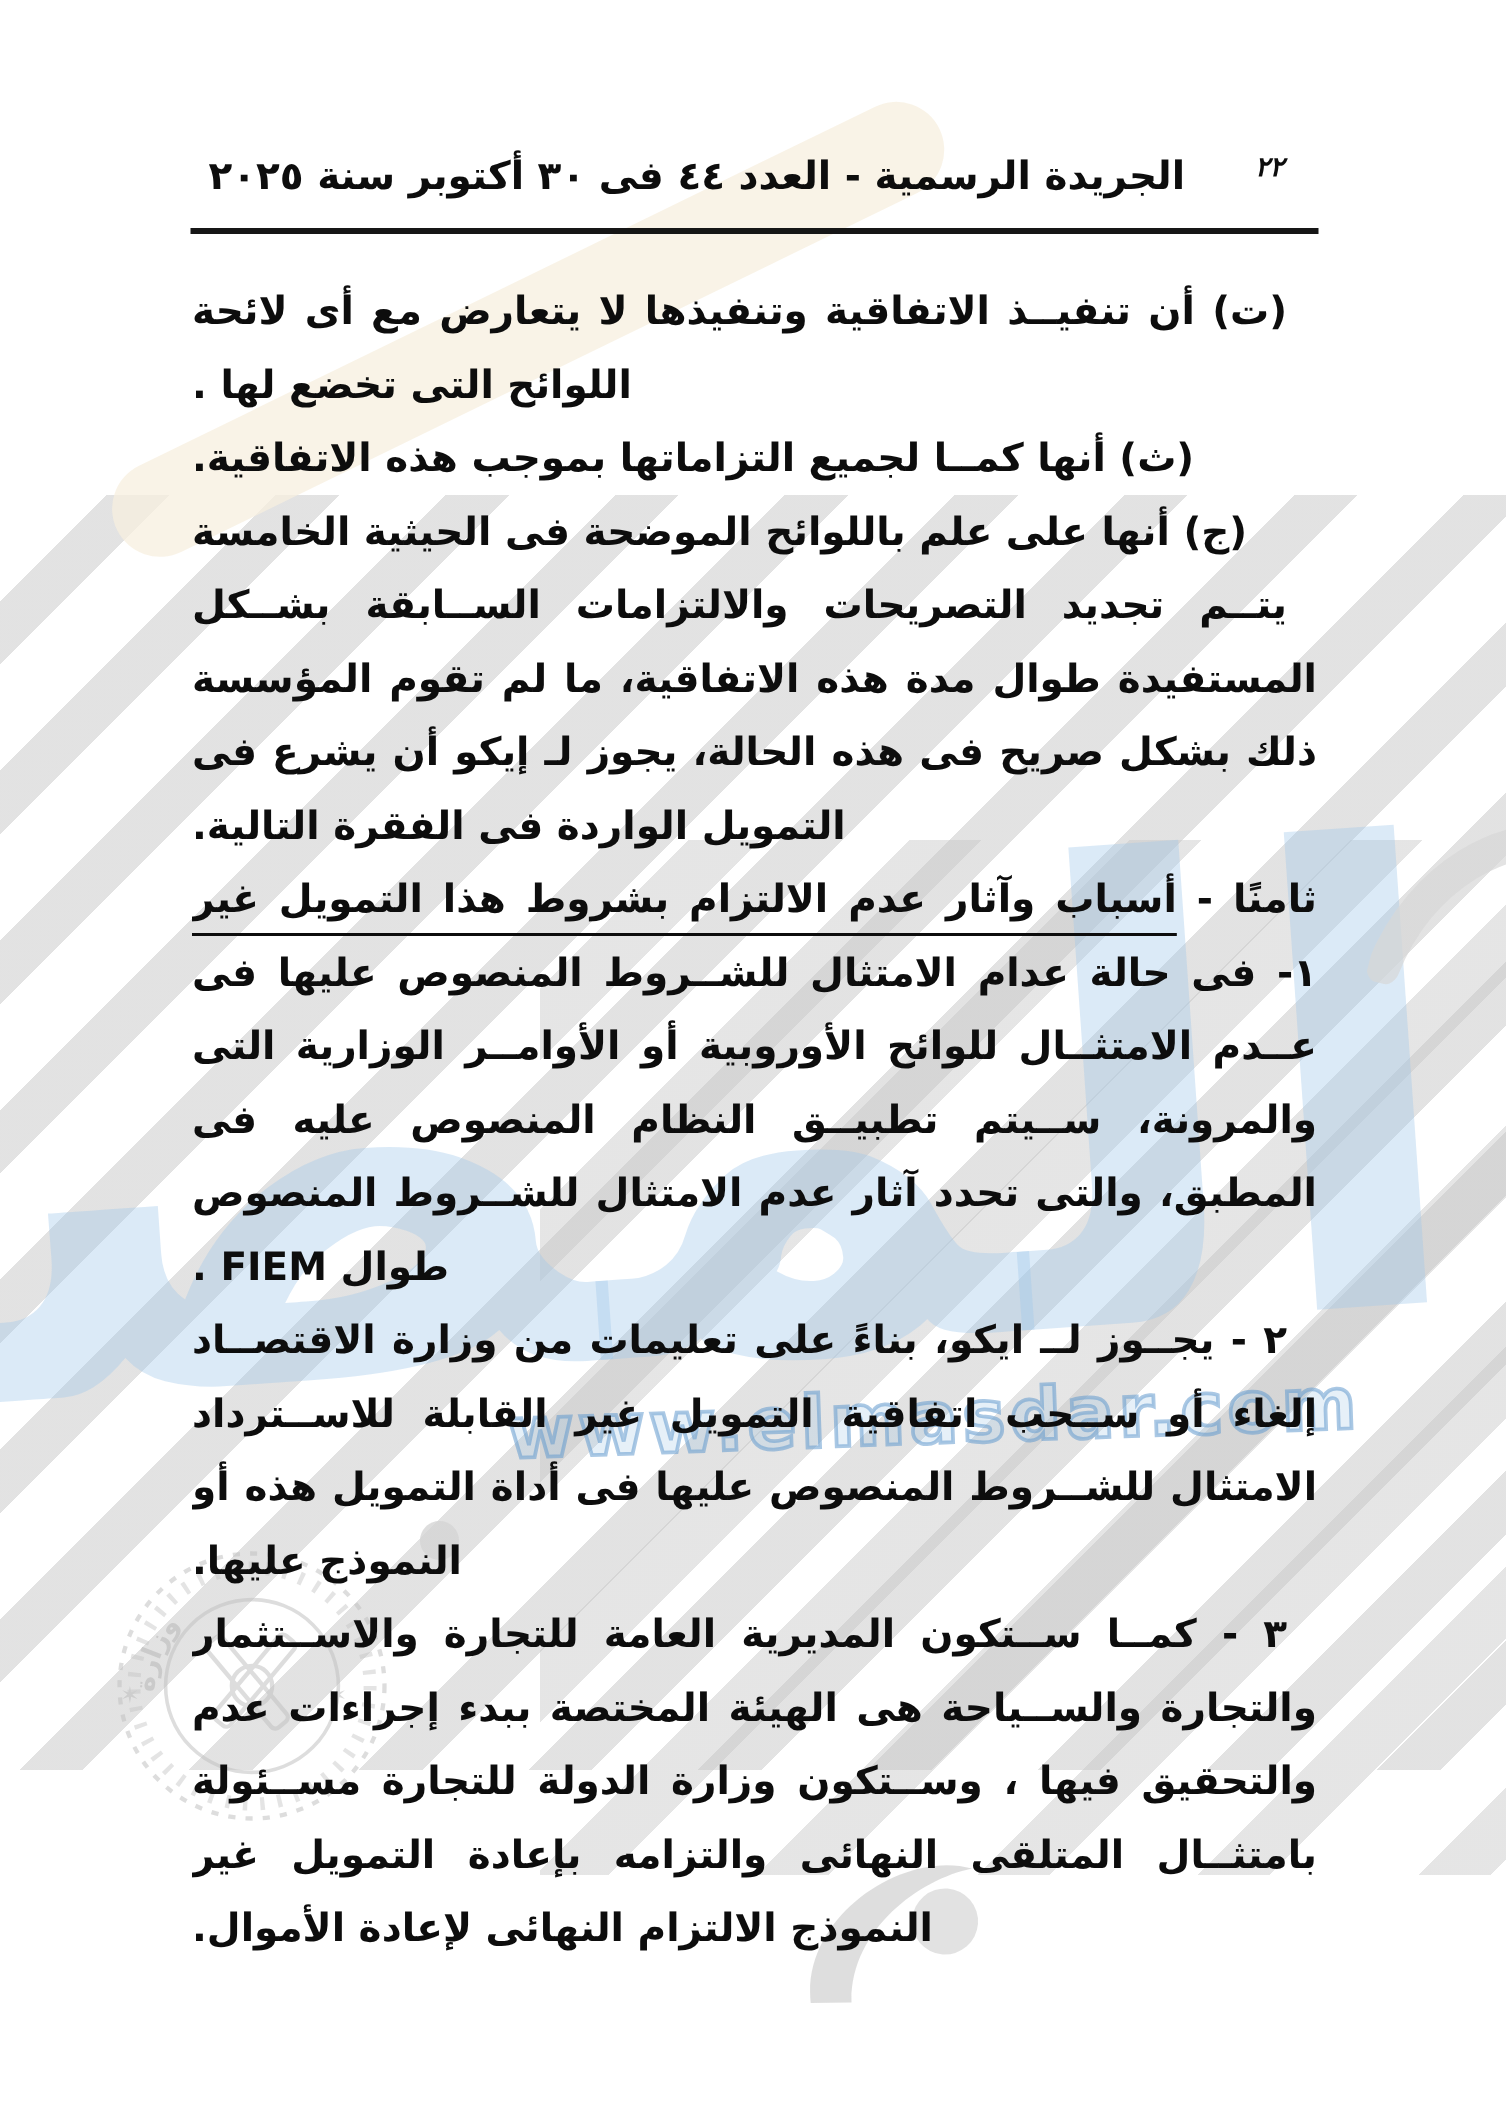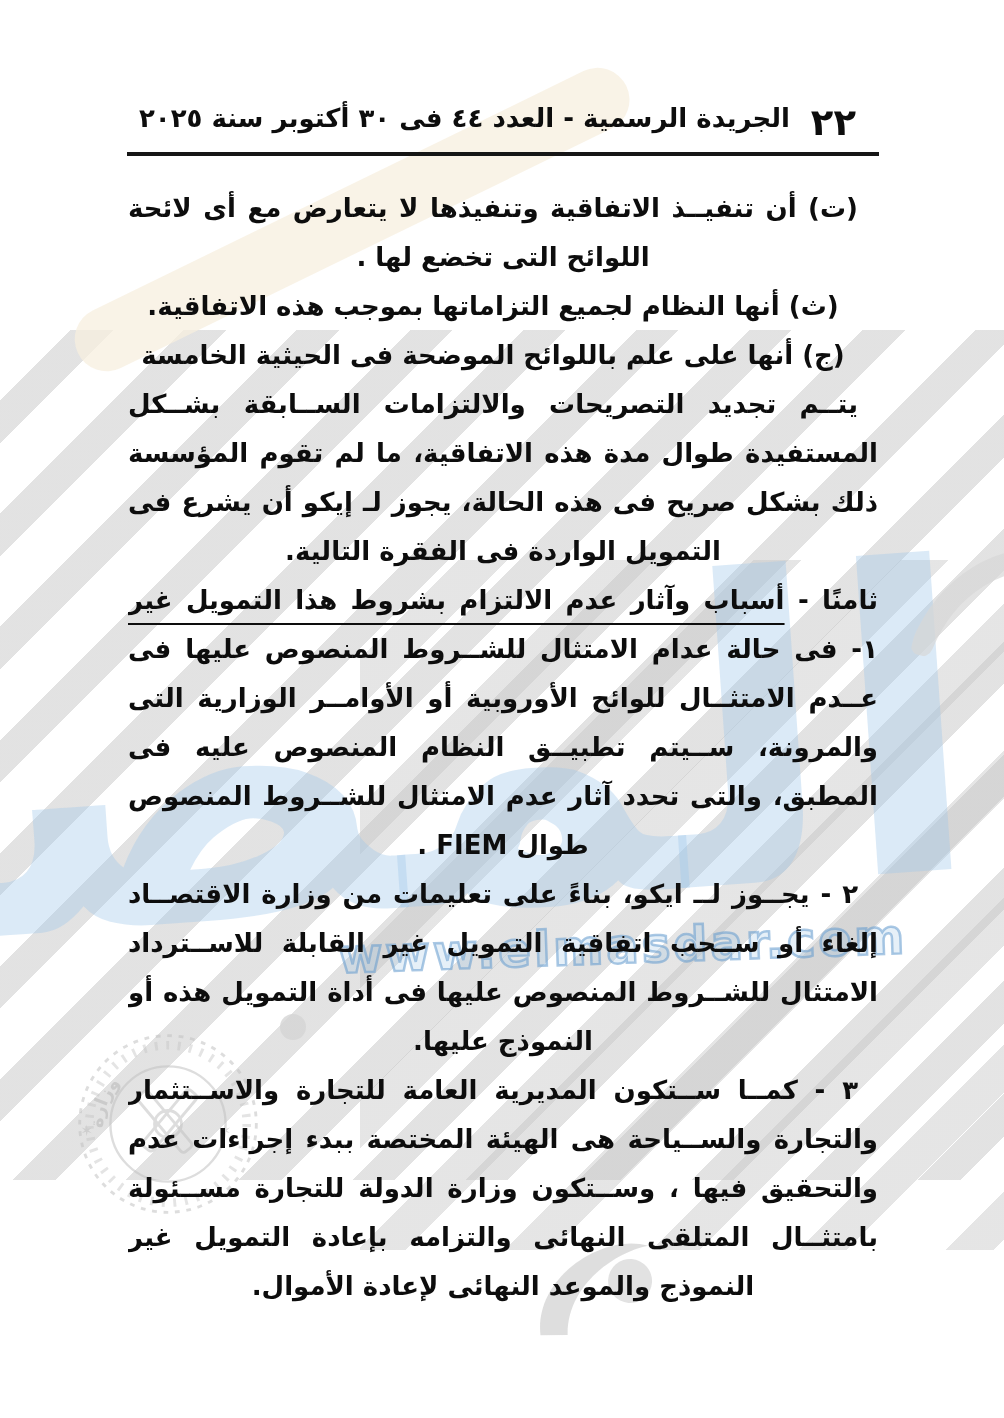--- a/index.html
+++ b/index.html
@@ -25,25 +25,25 @@
       transform:rotate(-2deg);white-space:nowrap;font-family:"DejaVu Sans",sans-serif;}
   .wm-dot{top:1014px;left:280px;width:26px;height:26px;border-radius:50%;
       background:#d4d4d4;opacity:.8;}
   .wm-seal{top:1028px;left:72px;width:192px;height:192px;opacity:.55;}
   .wm-swoosh{top:1222px;left:508px;width:160px;height:118px;opacity:.8;transform:rotate(-18deg);}
   .wm-curve-r{top:538px;left:924px;width:110px;height:130px;opacity:.7;transform:rotate(14deg);}
   
   .content{position:absolute;inset:0;z-index:2;}
   .header-title{position:absolute;top:103px;right:214px;font-size:26px;font-weight:bold;
       white-space:nowrap;}
-  .page-number{position:absolute;top:101px;right:148px;font-size:37px;font-weight:bold;}
+  .page-number{position:absolute;top:101px;right:148px;font-size:18px;font-weight:bold;font-style:italic;}
   .rule{position:absolute;top:152px;left:127px;width:752px;height:4px;background:#161616;}
   .body-text{position:absolute;top:184px;left:128px;width:750px;direction:rtl;
       font-size:26px;font-weight:bold;}
-  .line{height:49px;line-height:49px;overflow:hidden;text-align:center;}
+  .line{height:49px;line-height:49px;overflow:hidden;text-align:left;}
   .just{text-align:justify;text-align-last:justify;}
   .ind{padding-right:20px;}
   .heading{text-align:justify;text-align-last:justify;}
   .heading .u{text-decoration:underline;text-decoration-thickness:2px;
       text-underline-offset:14px;}
 </style>
 </head>
 <body>
 
 <div class="page">
@@ -83,21 +83,21 @@
 
   <div class="content">
 
     <div class="header-title">الجريدة الرسمية - العدد ٤٤ فى ٣٠ أكتوبر سنة ٢٠٢٥</div>
     <div class="page-number">٢٢</div>
     <div class="rule"></div>
 
     <div class="body-text">
       <div class="line just ind">(ت) أن تنفيــذ الاتفاقية وتنفيذها لا يتعارض مع أى لائحة على أى مســتوى أو</div>
       <div class="line">اللوائح التى تخضع لها .</div>
-      <div class="line ind">(ث) أنها النظام لجميع التزاماتها بموجب هذه الاتفاقية.</div>
+      <div class="line ind">(ث) أنها كمــا لجميع التزاماتها بموجب هذه الاتفاقية.</div>
       <div class="line ind">(ج) أنها على علم باللوائح الموضحة فى الحيثية الخامسة لهذه الاتفاقية.</div>
       <div class="line just ind">يتــم تجديد التصريحات والالتزامات الســابقة بشــكل ضمنى من قبل المؤسســة</div>
       <div class="line just">المستفيدة طوال مدة هذه الاتفاقية، ما لم تقوم المؤسسة المستفيدة بإعلام إيكو بخلاف</div>
       <div class="line just">ذلك بشكل صريح فى هذه الحالة، يجوز لـ إيكو أن يشرع فى إنهاء هذه الاتفاقية وفقًا</div>
       <div class="line">التمويل الواردة فى الفقرة التالية.</div>
 
       <div class="line heading">
         <span>ثامنًا - </span><span class="u">أسباب وآثار عدم الالتزام بشروط هذا التمويل غير القابل للاسترداد :</span>
       </div>
 
@@ -107,16 +107,16 @@
       <div class="line just">المطبق، والتى تحدد آثار عدم الامتثال للشــروط المنصوص عليها فى أدوات التمويل</div>
       <div class="line">طوال FIEM .</div>
       <div class="line just ind">٢ - يجــوز لــ ايكو، بناءً على تعليمات من وزارة الاقتصــاد والتجارة والأعمال،</div>
       <div class="line just">إلغاء أو ســحب اتفاقية التمويل غير القابلة للاســترداد بموجــب قانون FIEM لعدم</div>
       <div class="line just">الامتثال للشــروط المنصوص عليها فى أداة التمويل هذه أو فى اللوائح المذكورة أعلاه</div>
       <div class="line">النموذج عليها.</div>
       <div class="line just ind">٣ - كمــا ســتكون المديرية العامة للتجارة والاســتثمار التابعة لــوزارة الصناعة</div>
       <div class="line just">والتجارة والســياحة هى الهيئة المختصة ببدء إجراءات عدم الامتثال واســترداد الأموال</div>
       <div class="line just">والتحقيق فيها ، وســتكون وزارة الدولة للتجارة مســئولة عن إصدار الأمر والذى يصرح</div>
       <div class="line just">بامتثــال المتلقى النهائى والتزامه بإعادة التمويل غير القابل للاســترداد ، موضحًا فيه</div>
-      <div class="line">النموذج والموعد النهائى لإعادة الأموال.</div>
+      <div class="line">النموذج الالتزام النهائى لإعادة الأموال.</div>
     </div>
   </div>
 </div>
 
 </body></html>

